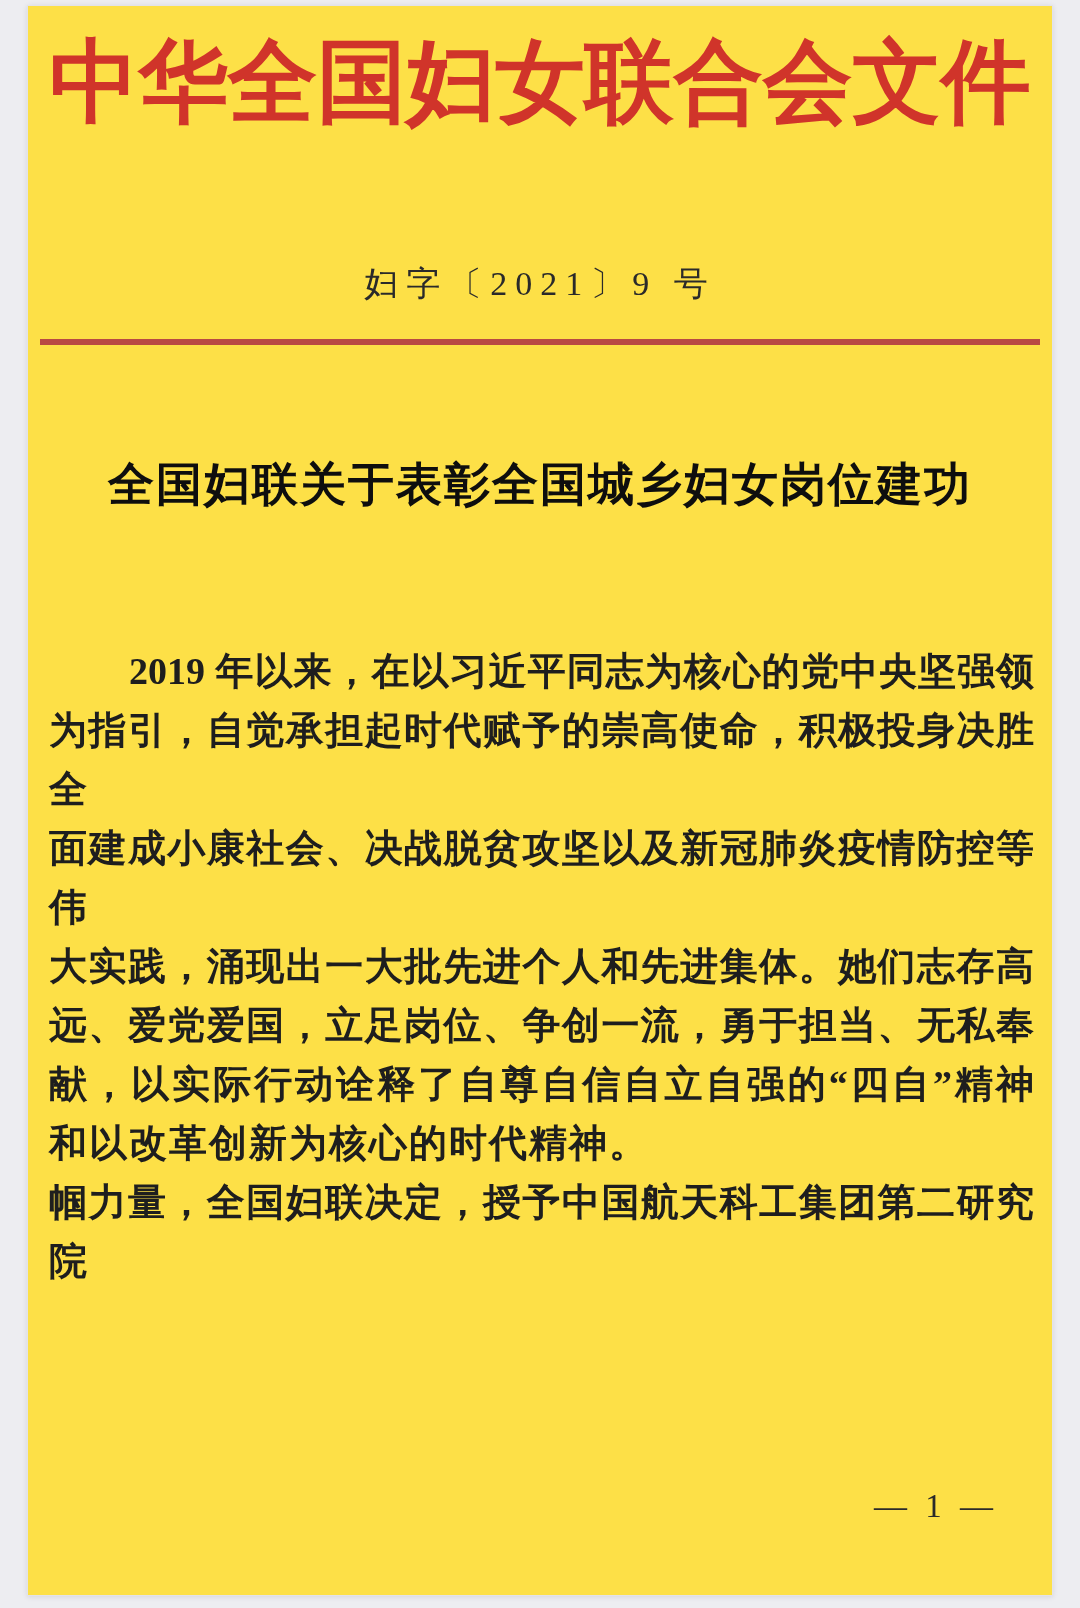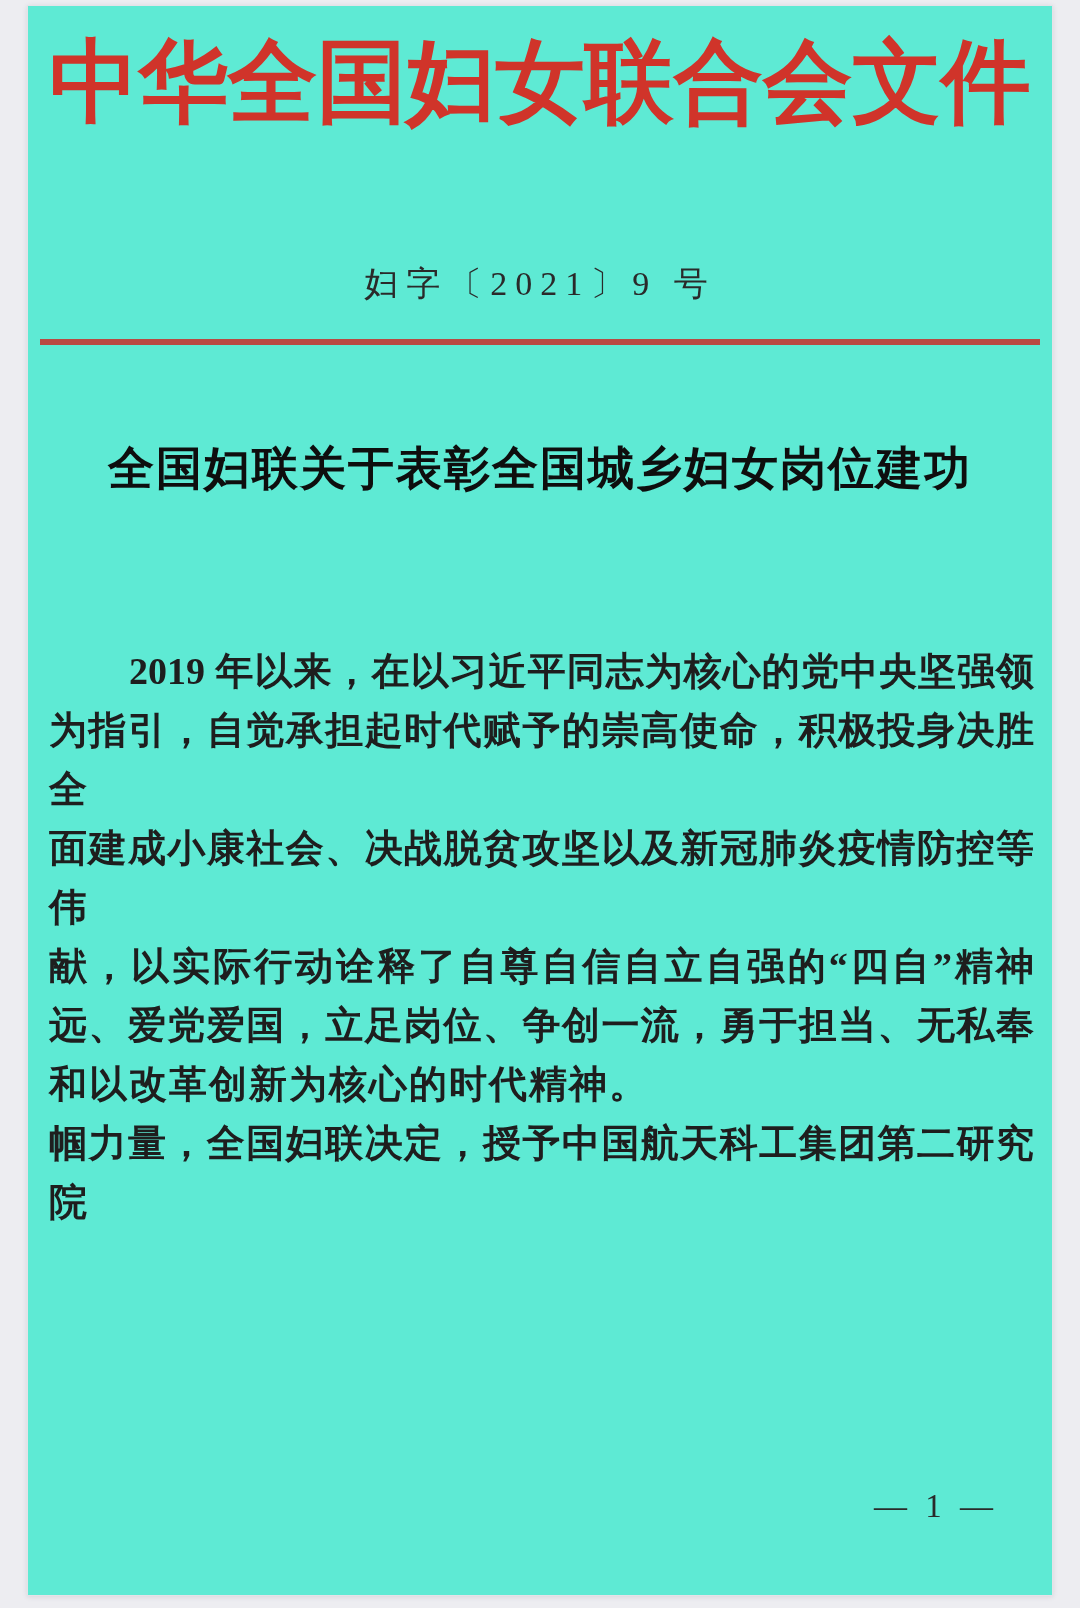--- a/index.html
+++ b/index.html
@@ -9,21 +9,21 @@
     font-family: "Liberation Serif", "DejaVu Serif", serif;
     overflow: hidden;
     position: relative;
   }
   .page {
     position: absolute;
     left: 27px;
     top: 5px;
     width: 1026px;
     height: 1591px;
-    background: #5eead4;
+    background: #fde047;
     border: 1px solid #e3e3e8;
     box-shadow: 0 1px 5px rgba(70,70,90,0.14);
   }
   .header-title {
     position: absolute;
     top: 22px;
     left: 0;
     right: 0;
     text-align: center;
     color: #d0342a;
@@ -48,21 +48,21 @@
   .red-divider {
     position: absolute;
     top: 333px;
     left: 12px;
     right: 12px;
     height: 6px;
     background: #b94a43;
   }
   .doc-title {
     position: absolute;
-    top: 424px;
+    top: 440px;
     left: 0;
     right: 0;
     text-align: center;
     color: #0e0e0e;
     font-weight: bold;
     font-size: 46px;
     line-height: 77px;
     letter-spacing: 2px;
   }
   .body-text {
@@ -110,21 +110,22 @@
   <div class="red-divider"></div>
 
   <div class="doc-title">
     <div>全国妇联关于表彰全国城乡妇女岗位建功</div>
   </div>
 
   <div class="body-text">
       <div class="body-line indent fill">2019 年以来，在以习近平同志为核心的党中央坚强领</div>
       <div class="body-line fill">为指引，自觉承担起时代赋予的崇高使命，积极投身决胜全</div>
       <div class="body-line fill">面建成小康社会、决战脱贫攻坚以及新冠肺炎疫情防控等伟</div>
+      <div class="body-line fill">大实践，涌现出一大批先进个人和先进集体。她们志存高</div>
+      <div class="body-line fill">远、爱党爱国，立足岗位、争创一流，勇于担当、无私奉</div>
       <div class="body-line fill">献，以实际行动诠释了自尊自信自立自强的“四自”精神</div>
-      <div class="body-line fill">远、爱党爱国，立足岗位、争创一流，勇于担当、无私奉</div>
       <div class="body-line">和以改革创新为核心的时代精神。</div>
       <div class="body-line fill">帼力量，全国妇联决定，授予中国航天科工集团第二研究院</div>
     </div>
 
   <div class="page-number">— 1 —</div>
 
 </div>
 
 </body></html>

